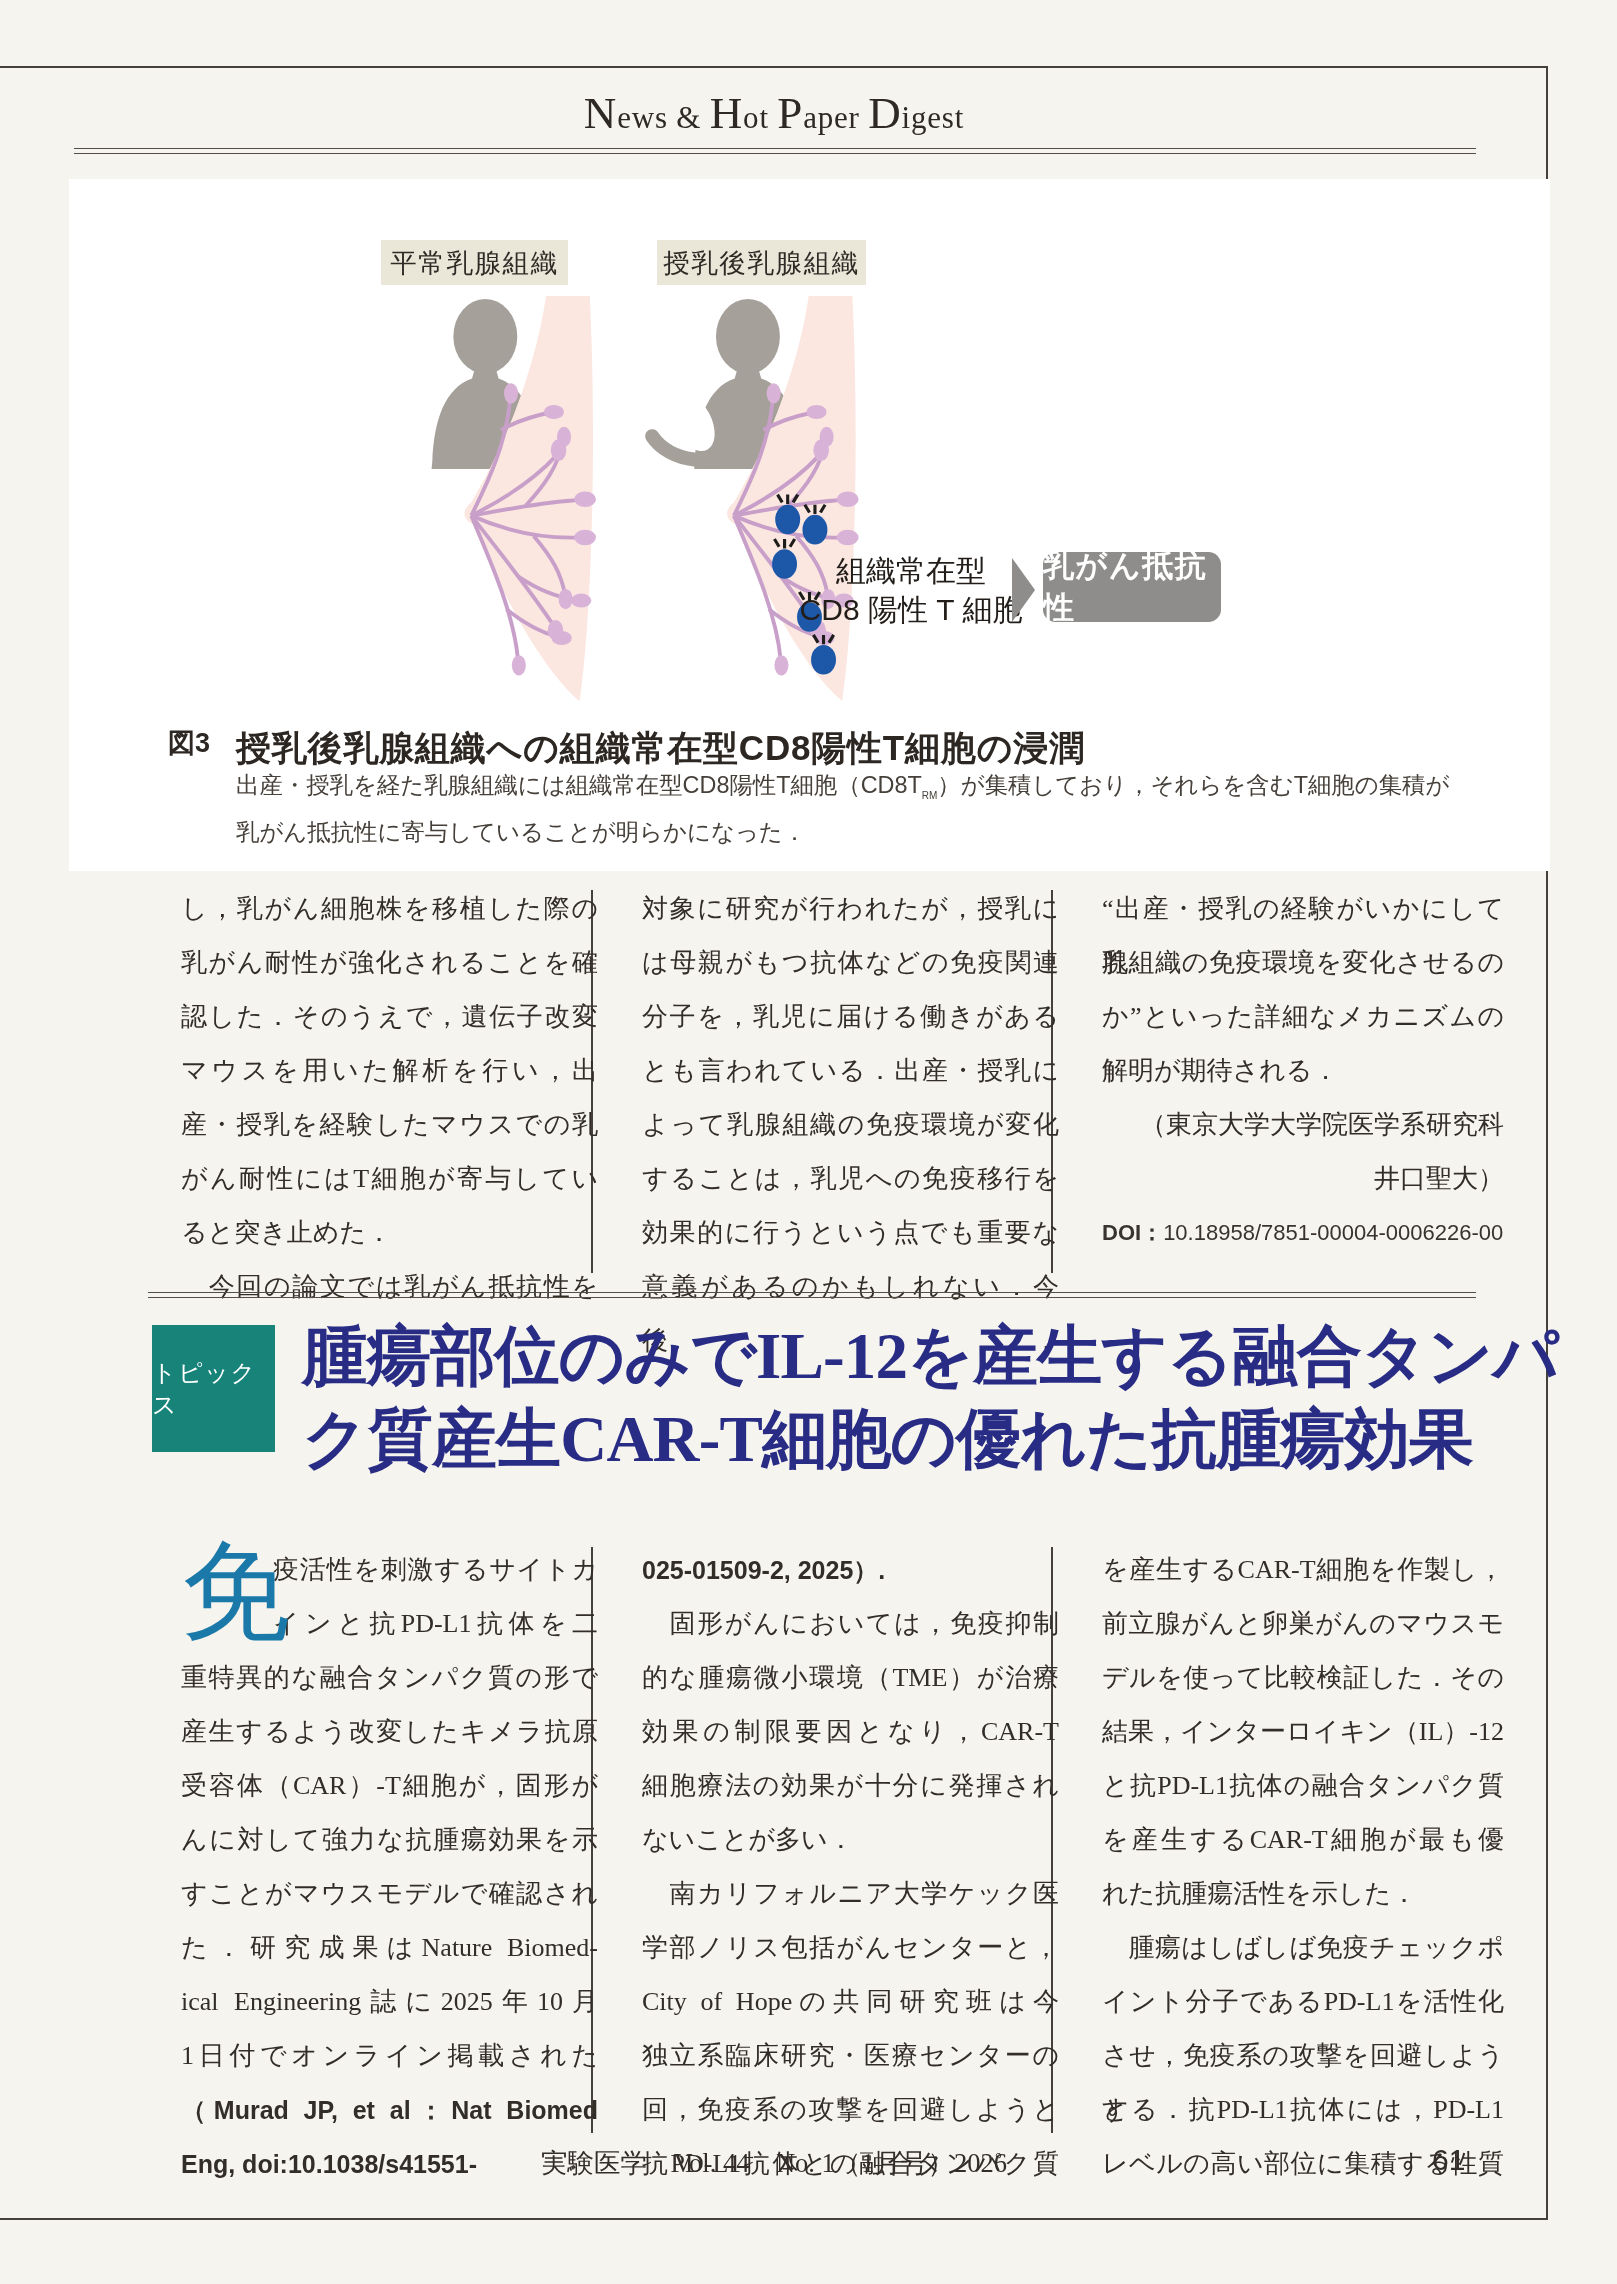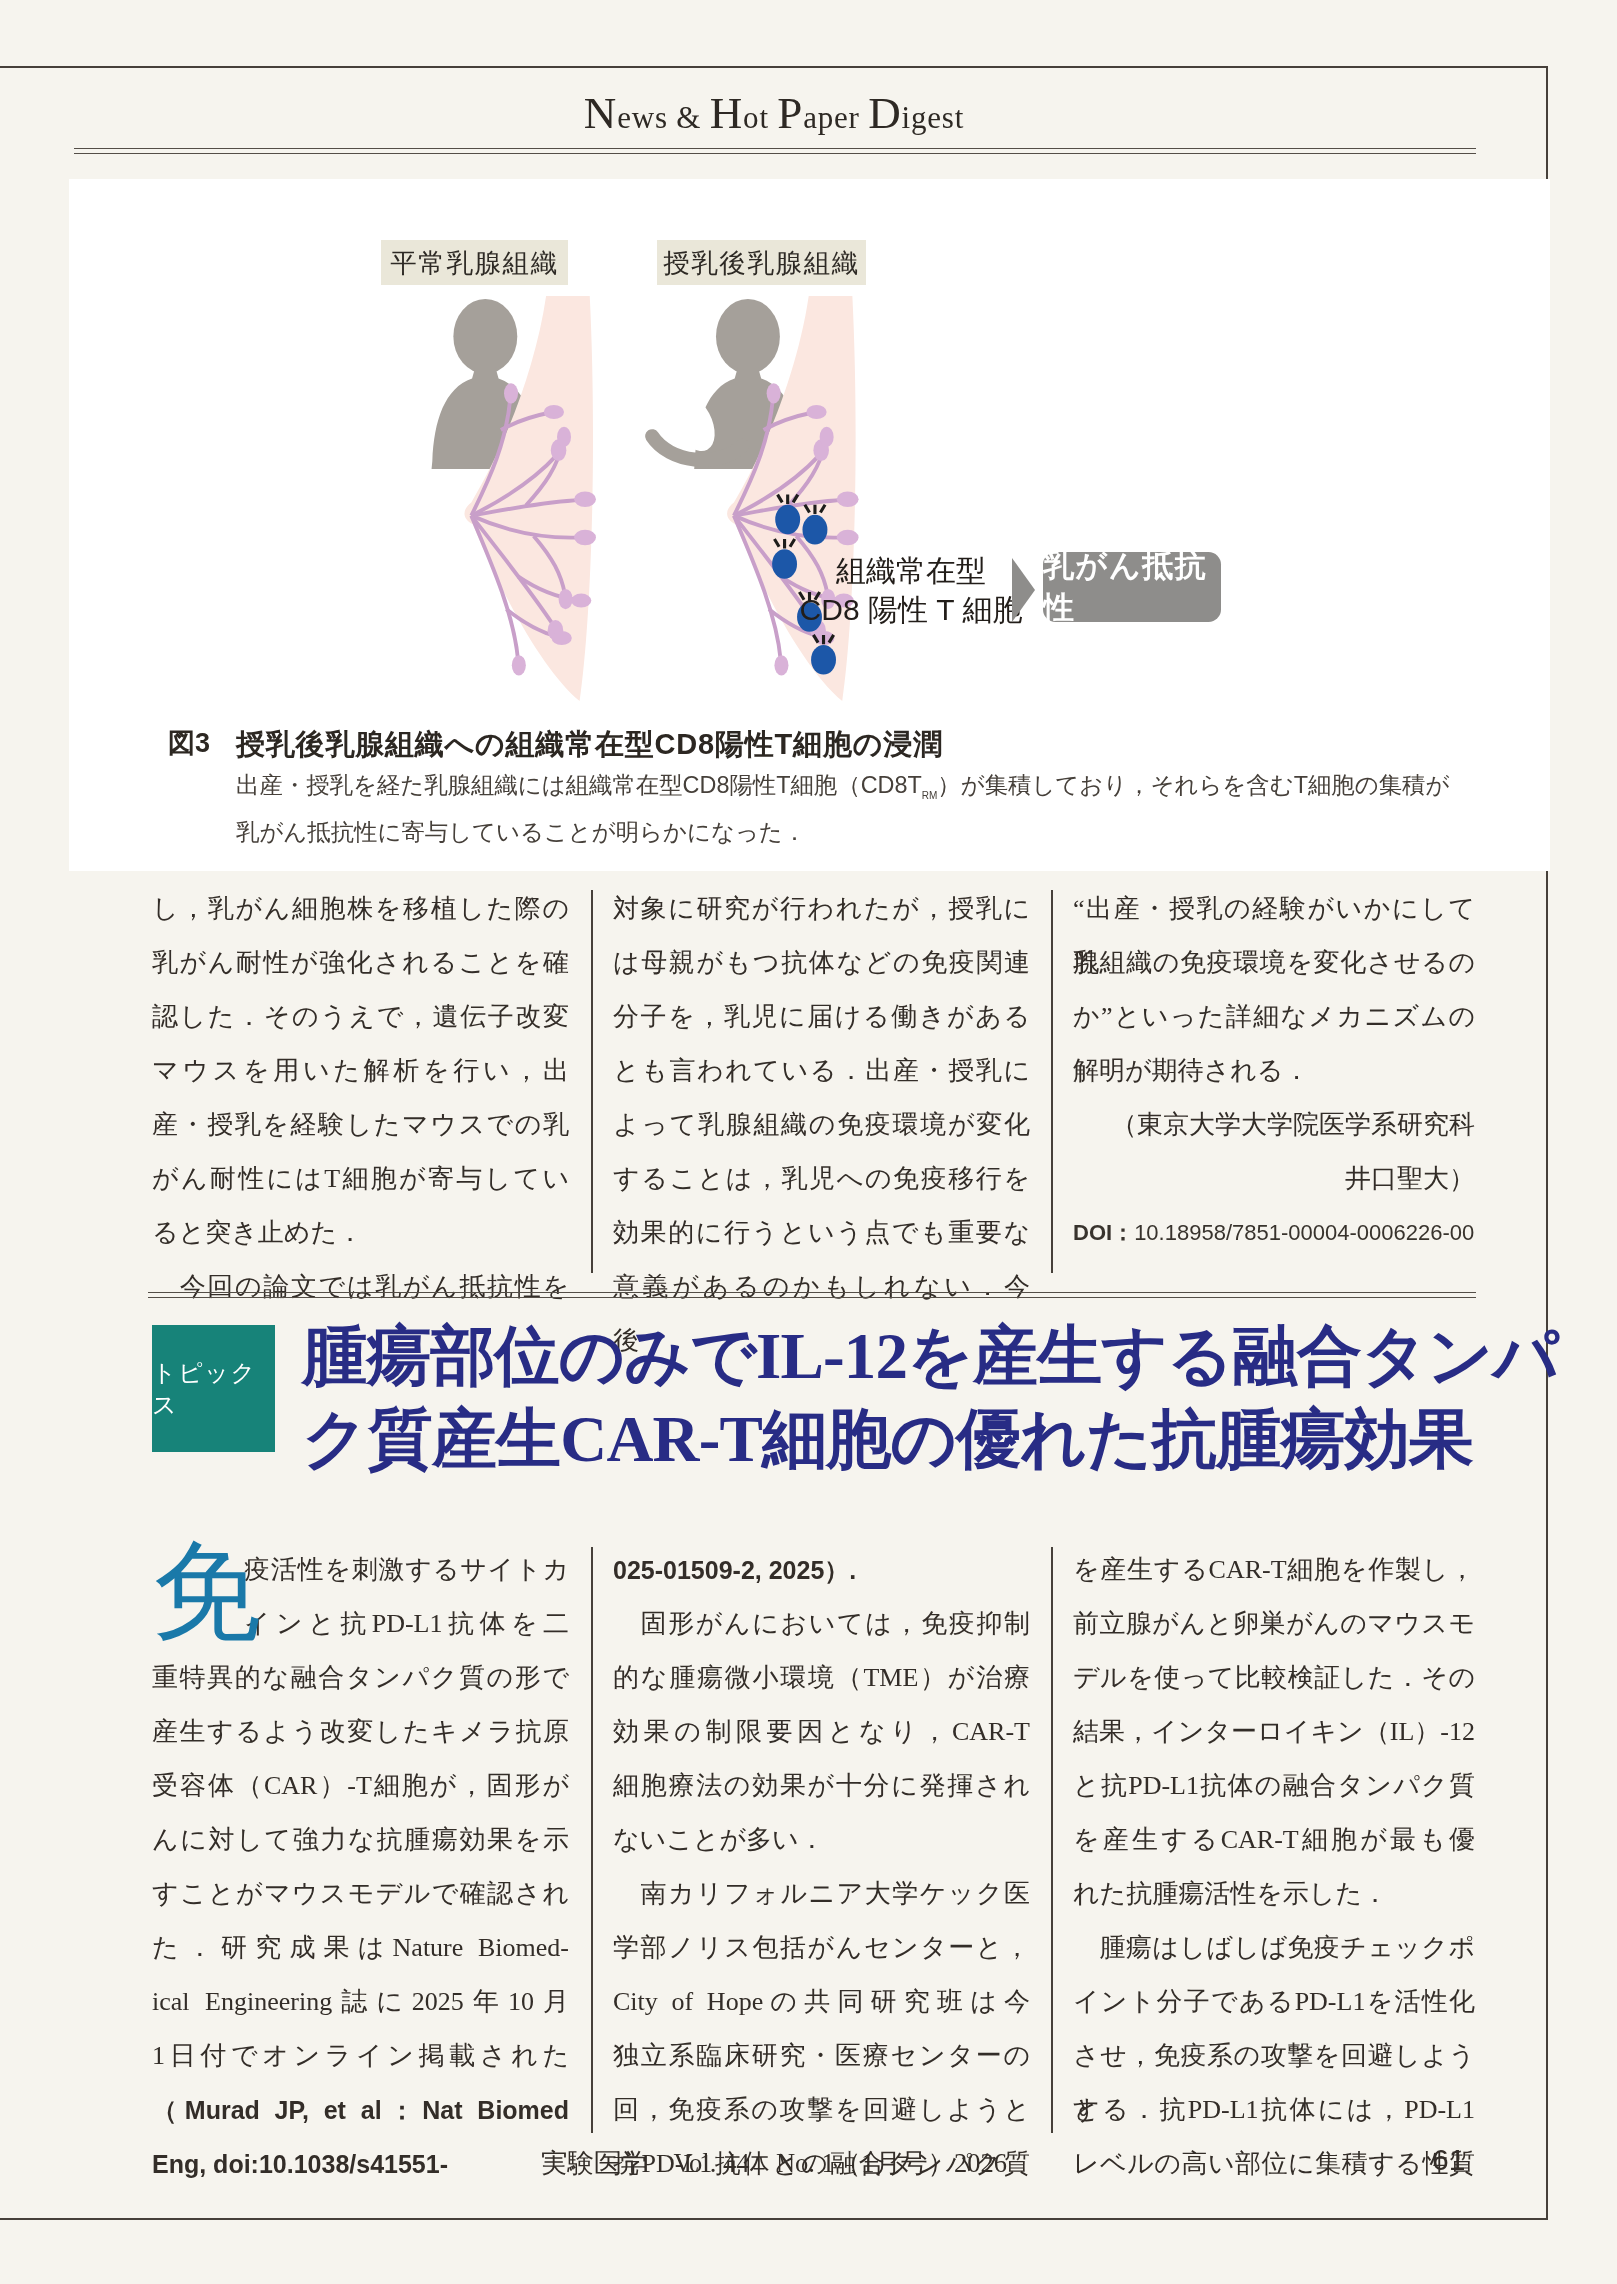--- a/index.html
+++ b/index.html
@@ -30,27 +30,27 @@
   .cell-label{position:absolute;left:729px;top:372px;width:226px;text-align:center;color:#221d19;
               font-family:"Liberation Sans","DejaVu Sans",sans-serif;font-size:30px;line-height:39px;}
   .arrow-right{position:absolute;left:943px;top:379px;width:0;height:0;
                border-left:23.4px solid #8e8d8b;border-top:32px solid transparent;border-bottom:32px solid transparent;}
   .result-box{position:absolute;left:974px;top:373px;width:178px;height:70px;background:#8e8d8b;border-radius:12.5px;
               color:#ffffff;font-family:"Liberation Sans","DejaVu Sans",sans-serif;font-weight:bold;font-size:31px;
               letter-spacing:1.6px;display:flex;align-items:center;justify-content:center;}
   .fig-caption-tag{position:absolute;left:99px;top:546px;font-family:"Liberation Sans","DejaVu Sans",sans-serif;
                    font-weight:bold;font-size:27px;color:#2c2722;}
   .fig-caption-title{position:absolute;left:167px;top:546px;font-family:"Liberation Sans","DejaVu Sans",sans-serif;
-                     font-weight:bold;font-size:29px;letter-spacing:0.8px;color:#2c2722;}
+                     font-weight:bold;font-size:35px;letter-spacing:0.8px;color:#2c2722;}
   .fig-caption-body{position:absolute;left:167px;top:588px;width:1286px;
                     font-family:"Liberation Sans","DejaVu Sans",sans-serif;font-size:23.4px;line-height:37px;color:#46403a;}
   .fig-caption-body sub{font-size:10px;}
 
   
-  .col{position:absolute;}
+  .col{position:absolute;margin-left:29px;}
   .line{height:54px;line-height:54px;font-size:26px;text-align:justify;text-align-last:justify;color:#332d28;}
   .line.short{text-align-last:left;}
   .line.right{text-align:right;text-align-last:right;}
   .line.bold-sans{font-family:"Liberation Sans","DejaVu Sans",sans-serif;font-weight:bold;font-size:25px;}
   .line.doi{font-family:"Liberation Sans","DejaVu Sans",sans-serif;font-size:22px;text-align:left;text-align-last:left;color:#38332d;}
   .line.doi .doi-label{font-weight:bold;}
   .vsep{position:absolute;width:1.6px;background:#46403a;}
   #sep-a1-1{left:591px;top:890px;height:383px;}
   #sep-a1-2{left:1051px;top:890px;height:383px;}
   #sep-a2-1{left:591px;top:1547px;height:586px;}

